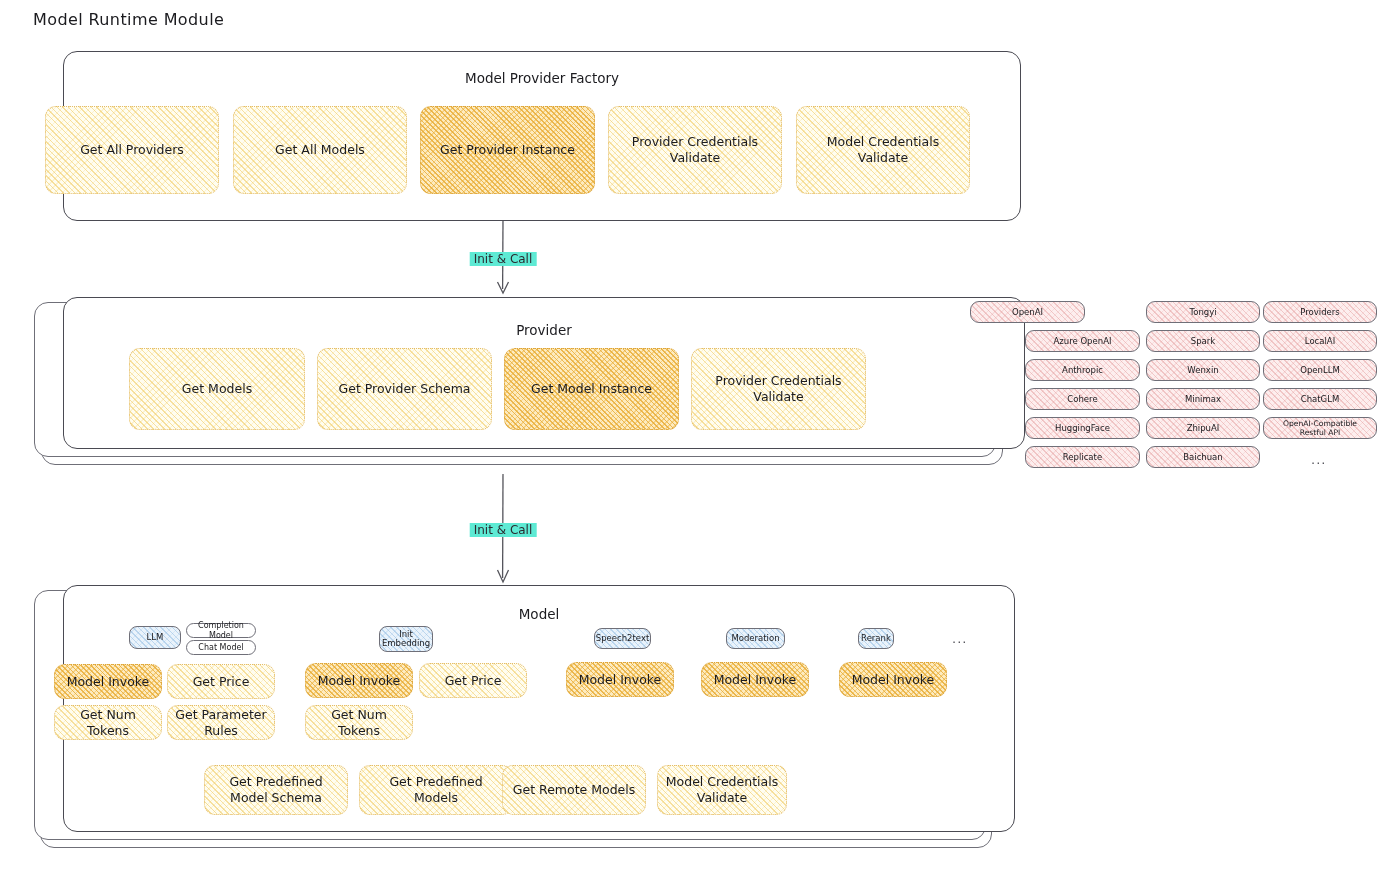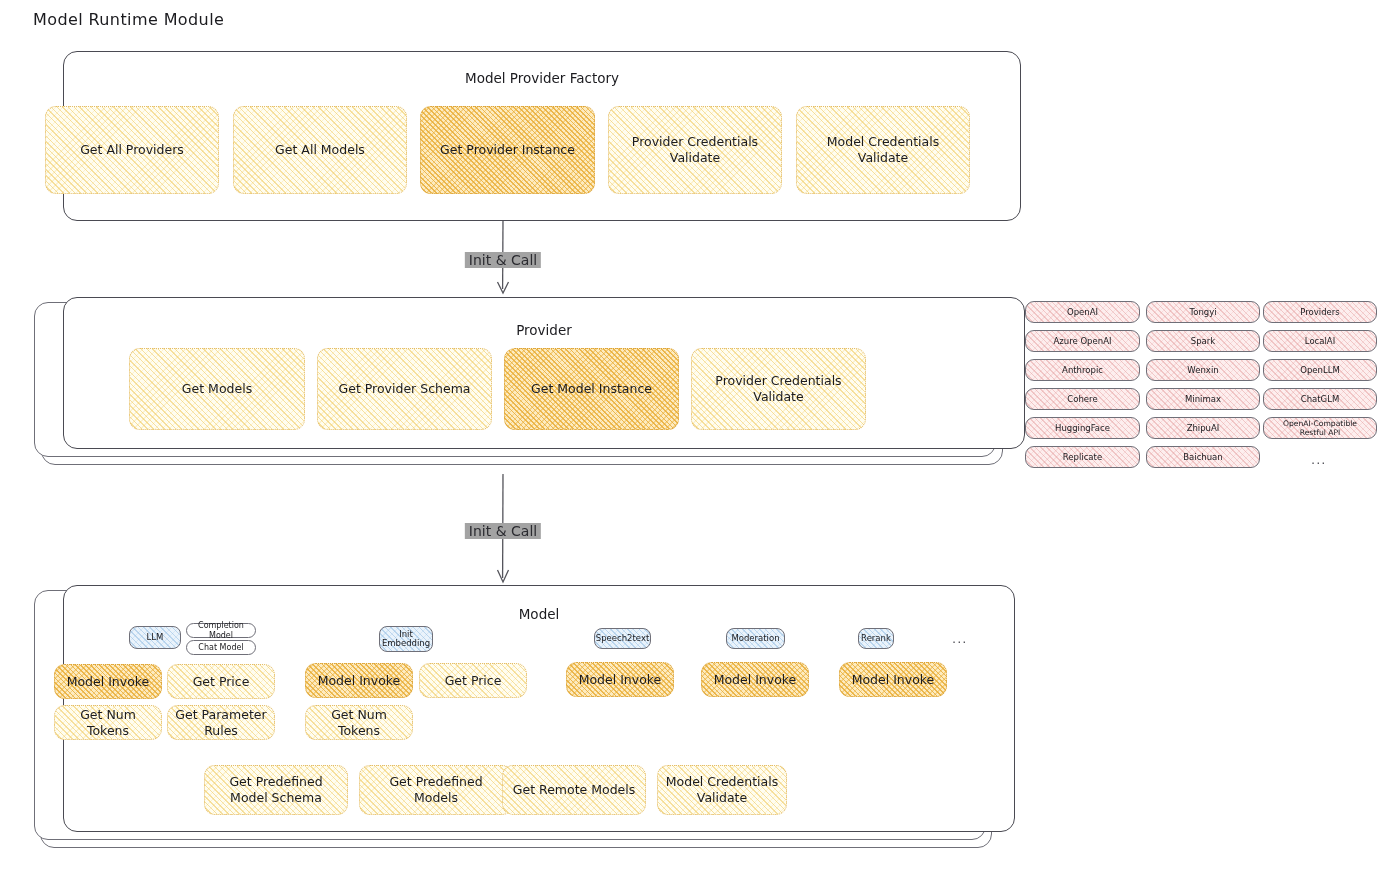--- a/index.html
+++ b/index.html
@@ -85,22 +85,22 @@
     border-radius:8px;font-size:8.5px;
   }
   .n-plain{
     border:1.2px solid #6f6f78;
     background:#ffffff;border-radius:8px;font-size:8px;
   }
 
   
   .arrow{position:absolute;}
   .arrow-label{
-    position:absolute;font-size:14px;color:#2b2b30;
-    background:#a3a3a3;padding:0 4px;white-space:nowrap;
+    position:absolute;font-size:12px;color:#2b2b30;
+    background:#5eead4;padding:0 4px;white-space:nowrap;
     transform:translateX(-50%);
   }
   .ellipsis{
     position:absolute;font-size:13px;color:#55555c;letter-spacing:1px;
   }
 </style>
 </head>
 <body>
 
 <div class="canvas">
@@ -127,21 +127,21 @@
   <div class="stack-layer" style="left:34px;top:302px;width:962px;height:155px;"></div>
   <div class="sketch-box" style="left:27px;top:297px;width:962px;height:152px;">
     <div class="section-title" style="top:24px;">Provider</div>
   </div>
 
   <div class="node n-amber" style="left:129px;top:348px;width:176px;height:82px;">Get Models</div>
   <div class="node n-amber" style="left:317px;top:348px;width:175px;height:82px;">Get Provider Schema</div>
   <div class="node n-amber-strong" style="left:504px;top:348px;width:175px;height:82px;">Get Model Instance</div>
   <div class="node n-amber" style="left:691px;top:348px;width:175px;height:82px;">Provider Credentials Validate</div>
 
-  <div class="node n-rose" style="left:1025px;top:301px;width:115px;height:22px;">OpenAI</div>
+  <div class="node n-rose" style="left:970px;top:301px;width:115px;height:22px;">OpenAI</div>
   <div class="node n-rose" style="left:1025px;top:330px;width:115px;height:22px;">Azure OpenAI</div>
   <div class="node n-rose" style="left:1025px;top:359px;width:115px;height:22px;">Anthropic</div>
   <div class="node n-rose" style="left:1025px;top:388px;width:115px;height:22px;">Cohere</div>
   <div class="node n-rose" style="left:1025px;top:417px;width:115px;height:22px;">HuggingFace</div>
   <div class="node n-rose" style="left:1025px;top:446px;width:115px;height:22px;">Replicate</div>
 
   <div class="node n-rose" style="left:1146px;top:301px;width:114px;height:22px;">Tongyi</div>
   <div class="node n-rose" style="left:1146px;top:330px;width:114px;height:22px;">Spark</div>
   <div class="node n-rose" style="left:1146px;top:359px;width:114px;height:22px;">Wenxin</div>
   <div class="node n-rose" style="left:1146px;top:388px;width:114px;height:22px;">Minimax</div>

